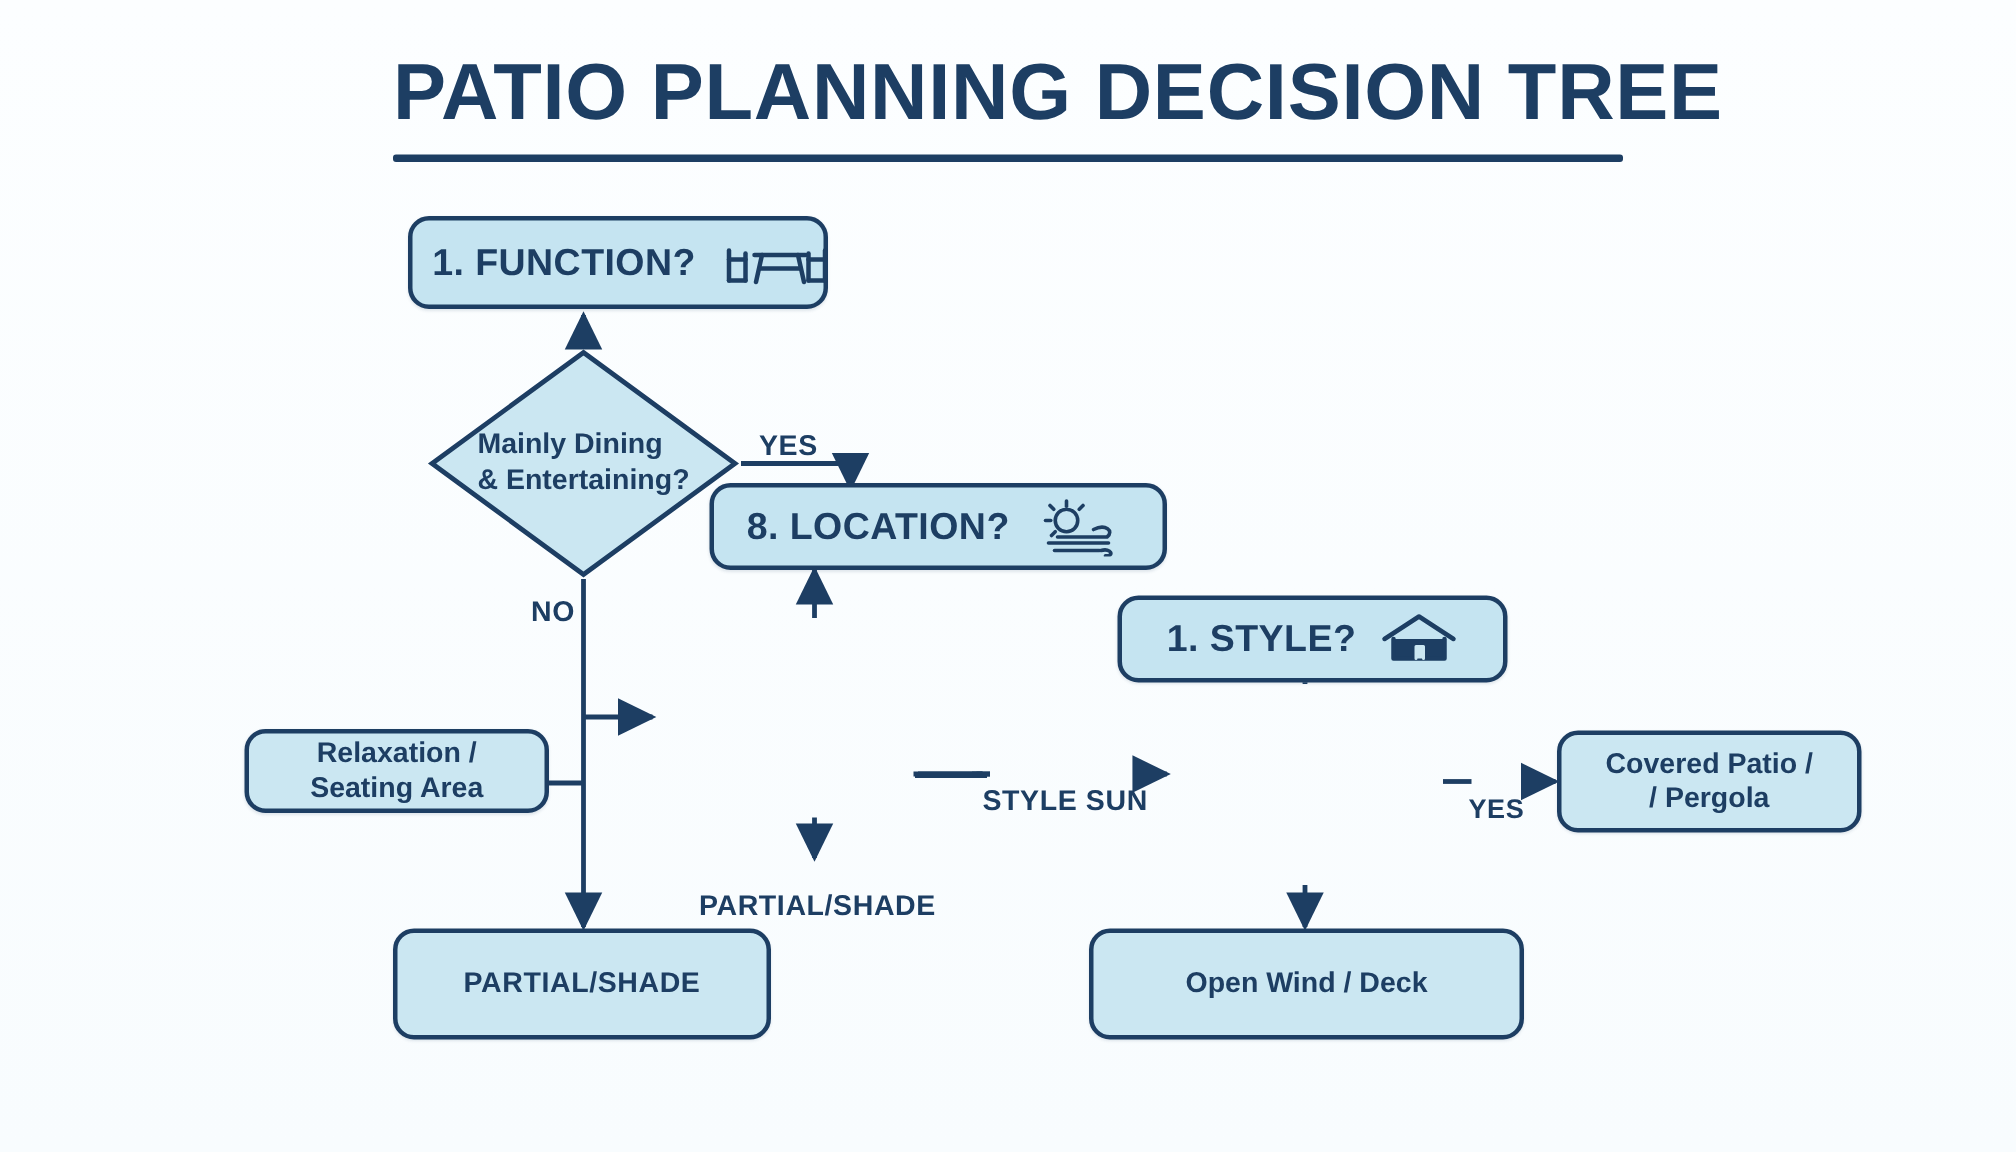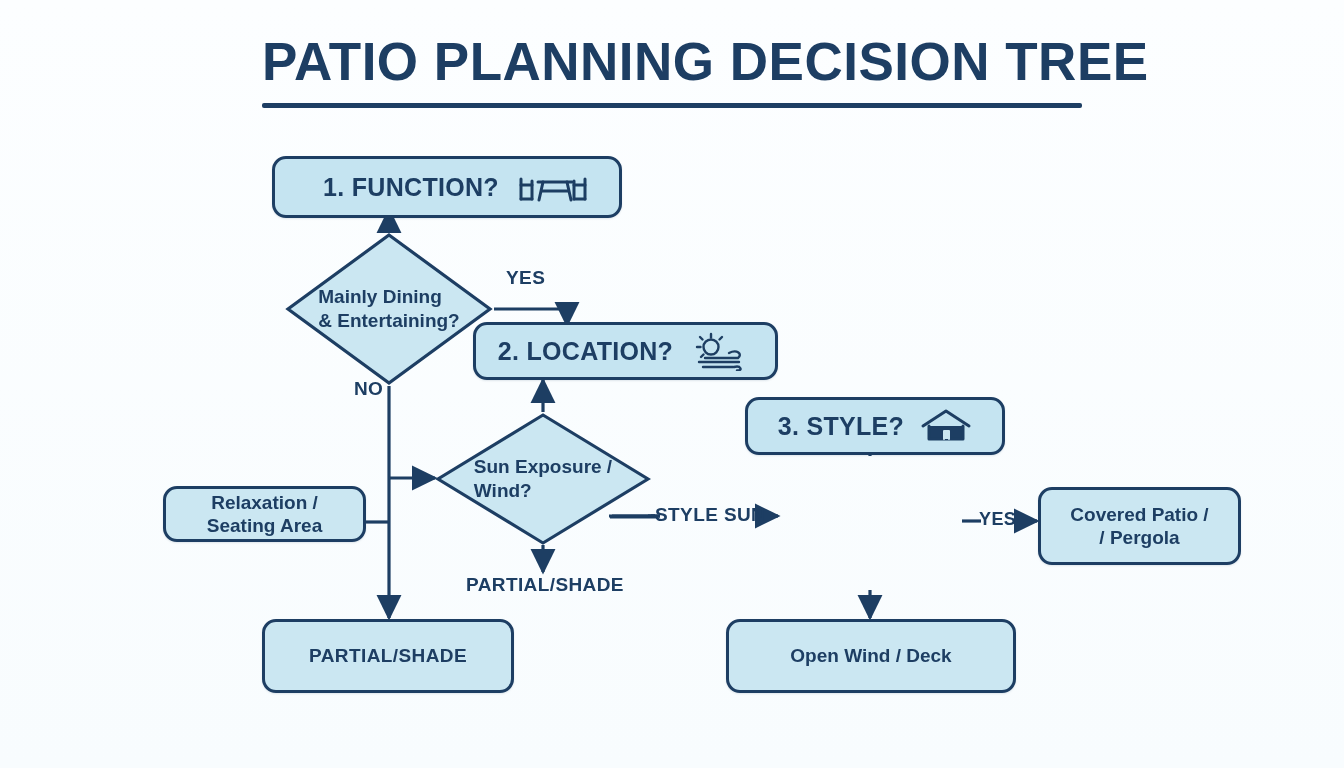--- a/index.html
+++ b/index.html
@@ -122,20 +122,21 @@
   }
 
   
   .elabel {
     position: absolute;
     color: #1d3e63;
     font-size: 19px;
     font-weight: bold;
     letter-spacing: 0.4px;
     white-space: nowrap;
+    margin-top: 20px;
   }
   .elabel.small {
     font-size: 18px;
   }
 
   svg.wires {
     position: absolute;
     left: 0;
     top: 0;
     width: 1344px;
@@ -186,21 +187,21 @@
       <path d="M870,452 L870,455"></path>
       <path d="M870,455 L870,456"></path>
 
       <path d="M962,521 L981,521"></path>
       <path d="M1018,521 L1037,521" marker-end="url(#arw)"></path>
 
       <path d="M870,590 L870,618" marker-end="url(#arw)"></path>
     </g>
   </svg>
 
-  <div class="node header" style="left:272px; top:156px; width:350px; height:62px;padding-left:20px;">
+  <div class="node header" style="left:272px; top:144px; width:280px; height:62px;padding-left:20px;">
     <div class="hdr-inner">
       <span class="label">1. FUNCTION?</span>
       <span class="hdr-icon">
         <svg width="76" height="36" viewBox="0 0 76 36" fill="none" stroke="#1d3e63" stroke-width="3" stroke-linecap="round">
 
           <path d="M6,10 L6,30"></path>
           <path d="M6,16 L17,16"></path>
           <path d="M17,12 L17,30"></path>
           <path d="M6,30 L17,30"></path>
 
@@ -225,53 +226,46 @@
     <div class="dtext">Mainly Dining
 &amp; Entertaining?</div>
   </div>
 
   <div class="elabel" style="left:506px; top:267px;">YES</div>
 
   <div class="elabel" style="left:354px; top:378px;">NO</div>
 
   <div class="node header" style="left:473px; top:322px; width:305px; height:58px;">
     <div class="hdr-inner">
-      <span class="label">2. LOCATION?</span>
+      <span class="label">8. LOCATION?</span>
       <span class="hdr-icon">
         <svg width="64" height="40" viewBox="0 0 64 40" fill="none" stroke="#1d3e63" stroke-width="2.4" stroke-linecap="round">
           <circle cx="22" cy="16" r="7.5"></circle>
           <path d="M22,3 L22,6.5"></path>
           <path d="M11,6 L13.5,8.5"></path>
           <path d="M33,6 L30.5,8.5"></path>
           <path d="M8,16 L11.5,16"></path>
           <path d="M12,26 L14.5,23.5"></path>
           <path d="M10,31 L50,31"></path>
           <path d="M14,36 L44,36"></path>
           <path d="M40,22 C48,18 54,23 49,27 L16,27"></path>
           <path d="M45,36 C52,34 54,40 48,39.5"></path>
         </svg>
       </span>
     </div>
   </div>
 
-  <div class="diamond" style="left:435px; top:412px; width:216px; height:134px;">
-    <svg class="shape" viewBox="0 0 216 134" preserveAspectRatio="none">
-      <polygon points="108,3 213,67 108,131 3,67" fill="#cbe7f2" stroke="#1d3e63" stroke-width="3.2" stroke-linejoin="miter"></polygon>
-    </svg>
-    <div class="dtext">Sun Exposure /
-Wind?</div>
-  </div>
 
   <div class="elabel" style="left:655px; top:504px;">STYLE SUN</div>
 
   <div class="elabel" style="left:466px; top:574px;">PARTIAL/SHADE</div>
 
   <div class="node header" style="left:745px; top:397px; width:260px; height:58px;">
     <div class="hdr-inner">
-      <span class="label">3. STYLE?</span>
+      <span class="label">1. STYLE?</span>
       <span class="hdr-icon">
         <svg width="52" height="38" viewBox="0 0 52 38" fill="none" stroke="#1d3e63" stroke-width="3" stroke-linejoin="round" stroke-linecap="round">
           <path d="M3,19 L26,4 L49,19"></path>
           <path d="M9,19 L9,32 L43,32 L43,19" fill="#1d3e63" stroke="#1d3e63"></path>
           <path d="M24,32 L24,24 L29,24 L29,32" fill="#cbe7f2" stroke="#cbe7f2" stroke-width="2"></path>
         </svg>
       </span>
     </div>
   </div>
 
@@ -284,18 +278,18 @@
   </div>
 
   <div class="node terminal caps" style="left:262px; top:619px; width:252px; height:74px;">
     <span class="label">PARTIAL/SHADE</span>
   </div>
 
   <div class="node terminal" style="left:726px; top:619px; width:290px; height:74px;">
     <span class="label">Open Wind / Deck</span>
   </div>
 
-  <div class="node terminal" style="left:1038px; top:487px; width:203px; height:78px;">
+  <div class="node terminal" style="left:1038px; top:487px; width:203px; height:68px;">
     <span class="label">Covered Patio /
 / Pergola</span>
   </div>
 
 </div>
 
 </body></html>

